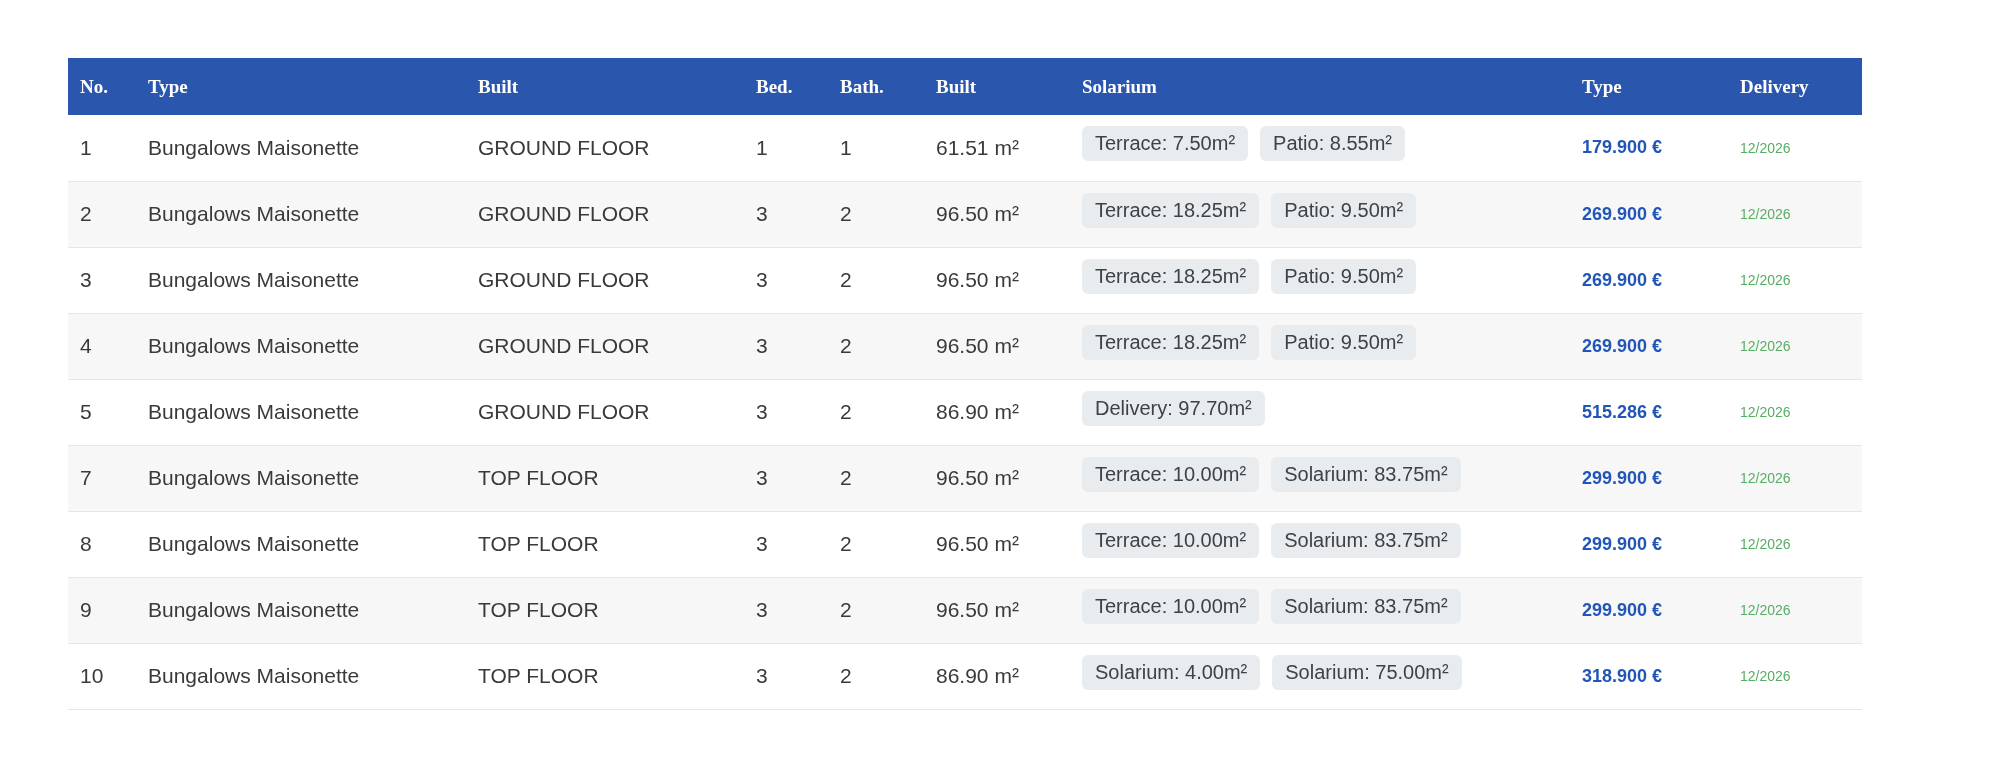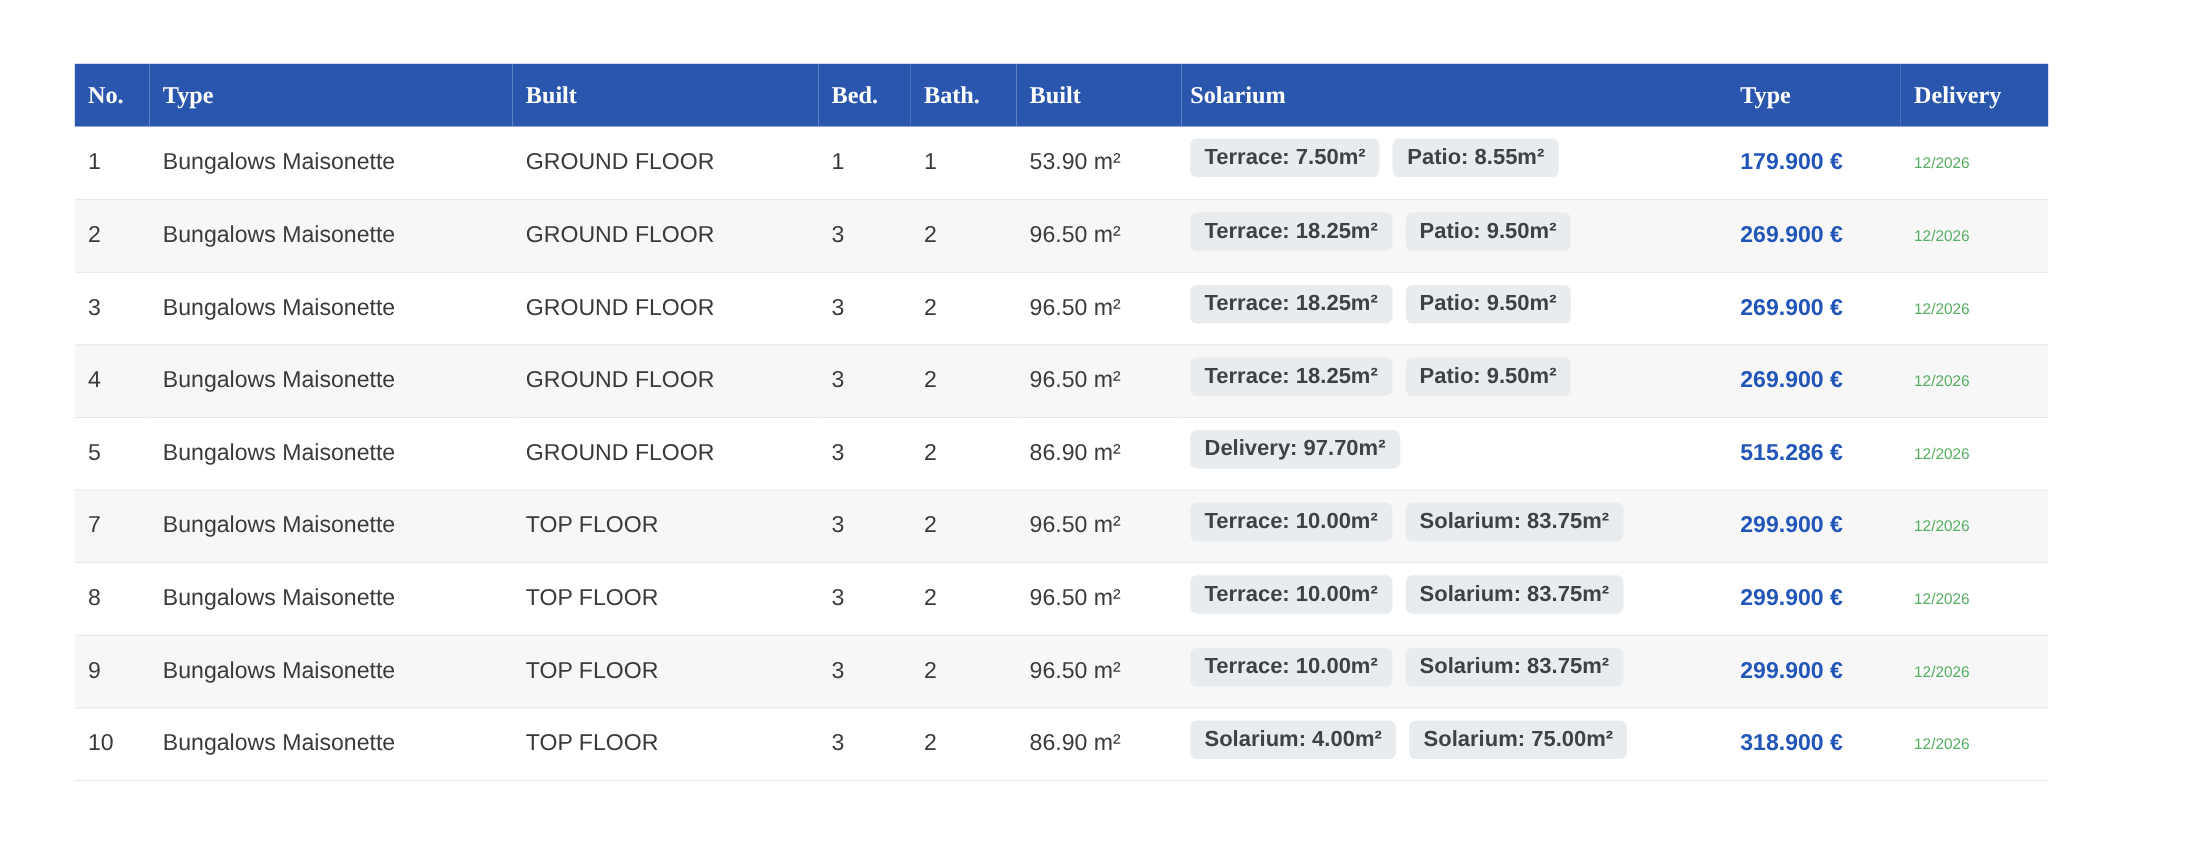--- a/index.html
+++ b/index.html
@@ -34,55 +34,55 @@
     border-collapse: collapse;
     table-layout: fixed;
     width: 100%;
     font-size: 21px;
   }
   thead th {
     background: var(--header-bg);
     color: var(--header-text);
     font-family: "Liberation Serif", serif;
     font-weight: bold;
-    font-size: 22px;
+    font-size: 19px;
     text-align: left;
     height: 57px;
     padding: 0 0 0 12px;
     vertical-align: middle;
     white-space: nowrap;
   }
   thead th.col-features { padding-left: 8px; }
   tbody td {
     height: 66px;
     padding: 0 0 0 12px;
     vertical-align: middle;
     border-bottom: 1px solid var(--border);
     white-space: nowrap;
     overflow: hidden;
   }
-  tbody td.col-features { padding-left: 8px; font-weight: bold; }
+  tbody td.col-features { padding-left: 8px; }
   tbody tr { background: #ffffff; }
   tbody tr:nth-child(even) { background: var(--row-alt-bg); }
   .chip {
     display: inline-block;
     background: var(--chip-bg);
     color: var(--chip-text);
     border-radius: 6px;
     padding: 6px 13px 7px 13px;
     margin-right: 12px;
     font-size: 20px;
     line-height: 1.1;
     position: relative;
     top: -4px;
   }
   td.col-price {
     color: var(--price-text);
     font-weight: bold;
-    font-size: 21px;
+    font-size: 18px;
   }
   td.col-delivery {
     color: var(--delivery-text);
     font-size: 14px;
   }
 </style>
 </head>
 <body>
 
 <div class="table-wrap">
@@ -111,21 +111,21 @@
         <th class="col-delivery">Delivery</th>
       </tr>
     </thead>
     <tbody>
         <tr>
     <td class="col-no">1</td>
     <td class="col-type">Bungalows Maisonette</td>
     <td class="col-floor">GROUND FLOOR</td>
     <td class="col-bed">1</td>
     <td class="col-bath">1</td>
-    <td class="col-built">53.90 m²</td>
+    <td class="col-built">61.51 m²</td>
     <td class="col-features"><span class="chip">Terrace: 7.50m²</span><span class="chip">Patio: 8.55m²</span></td>
     <td class="col-price">179.900 €</td>
     <td class="col-delivery">12/2026</td>
   </tr>
         <tr>
     <td class="col-no">2</td>
     <td class="col-type">Bungalows Maisonette</td>
     <td class="col-floor">GROUND FLOOR</td>
     <td class="col-bed">3</td>
     <td class="col-bath">2</td>

